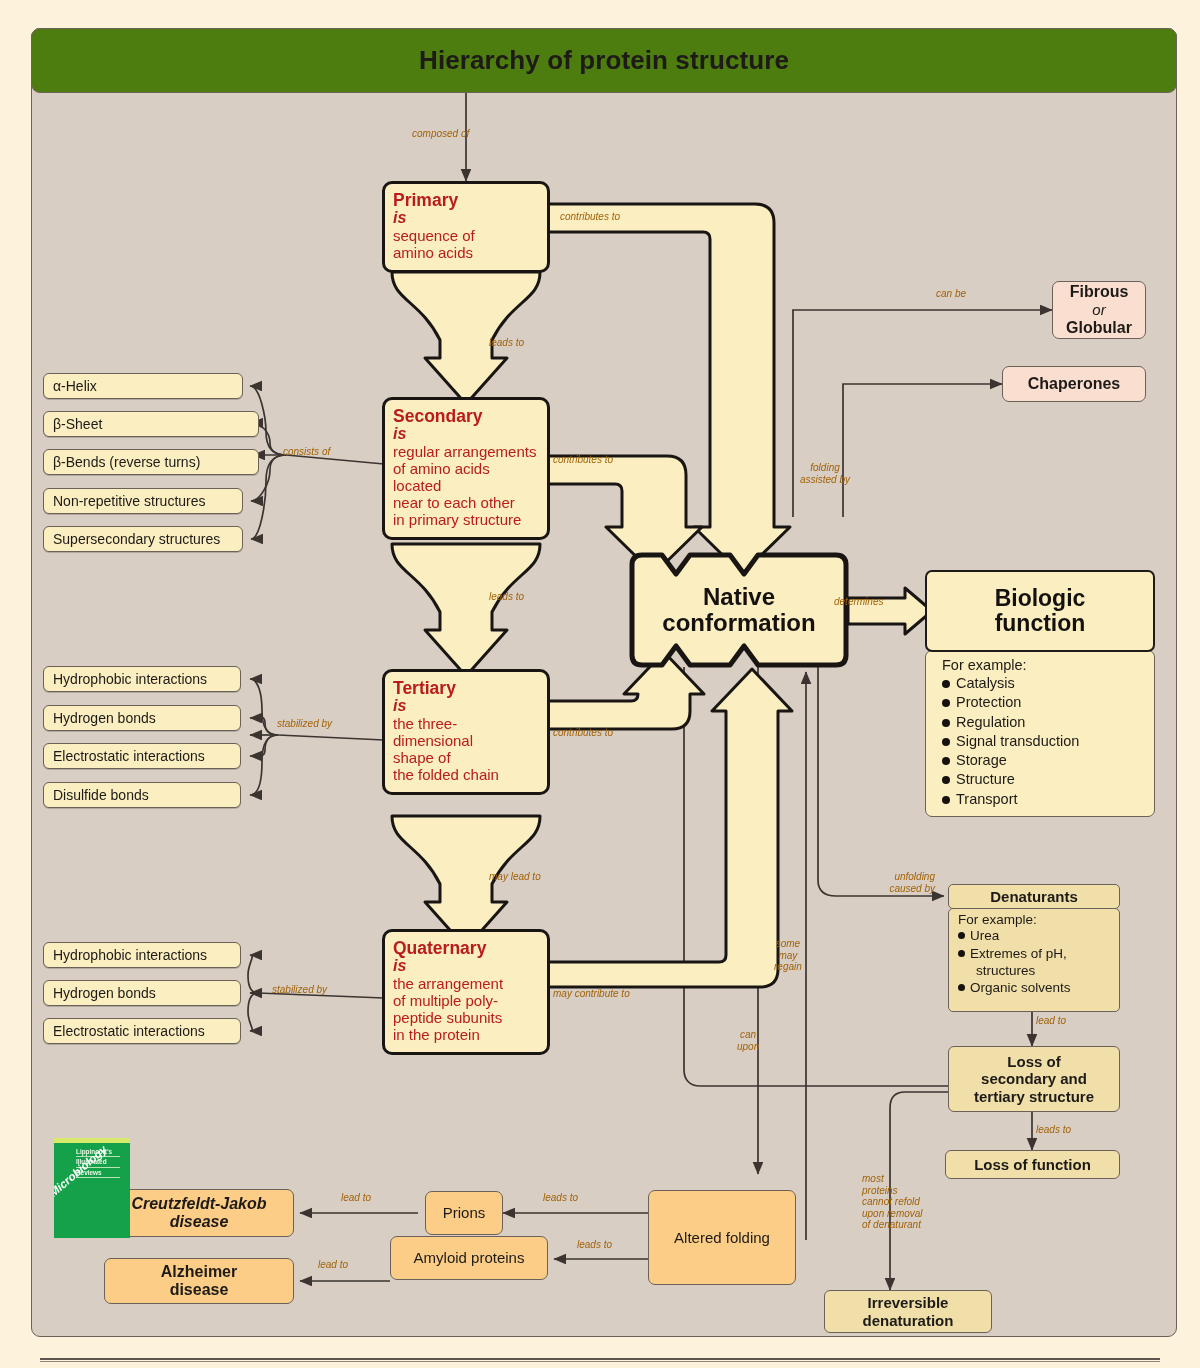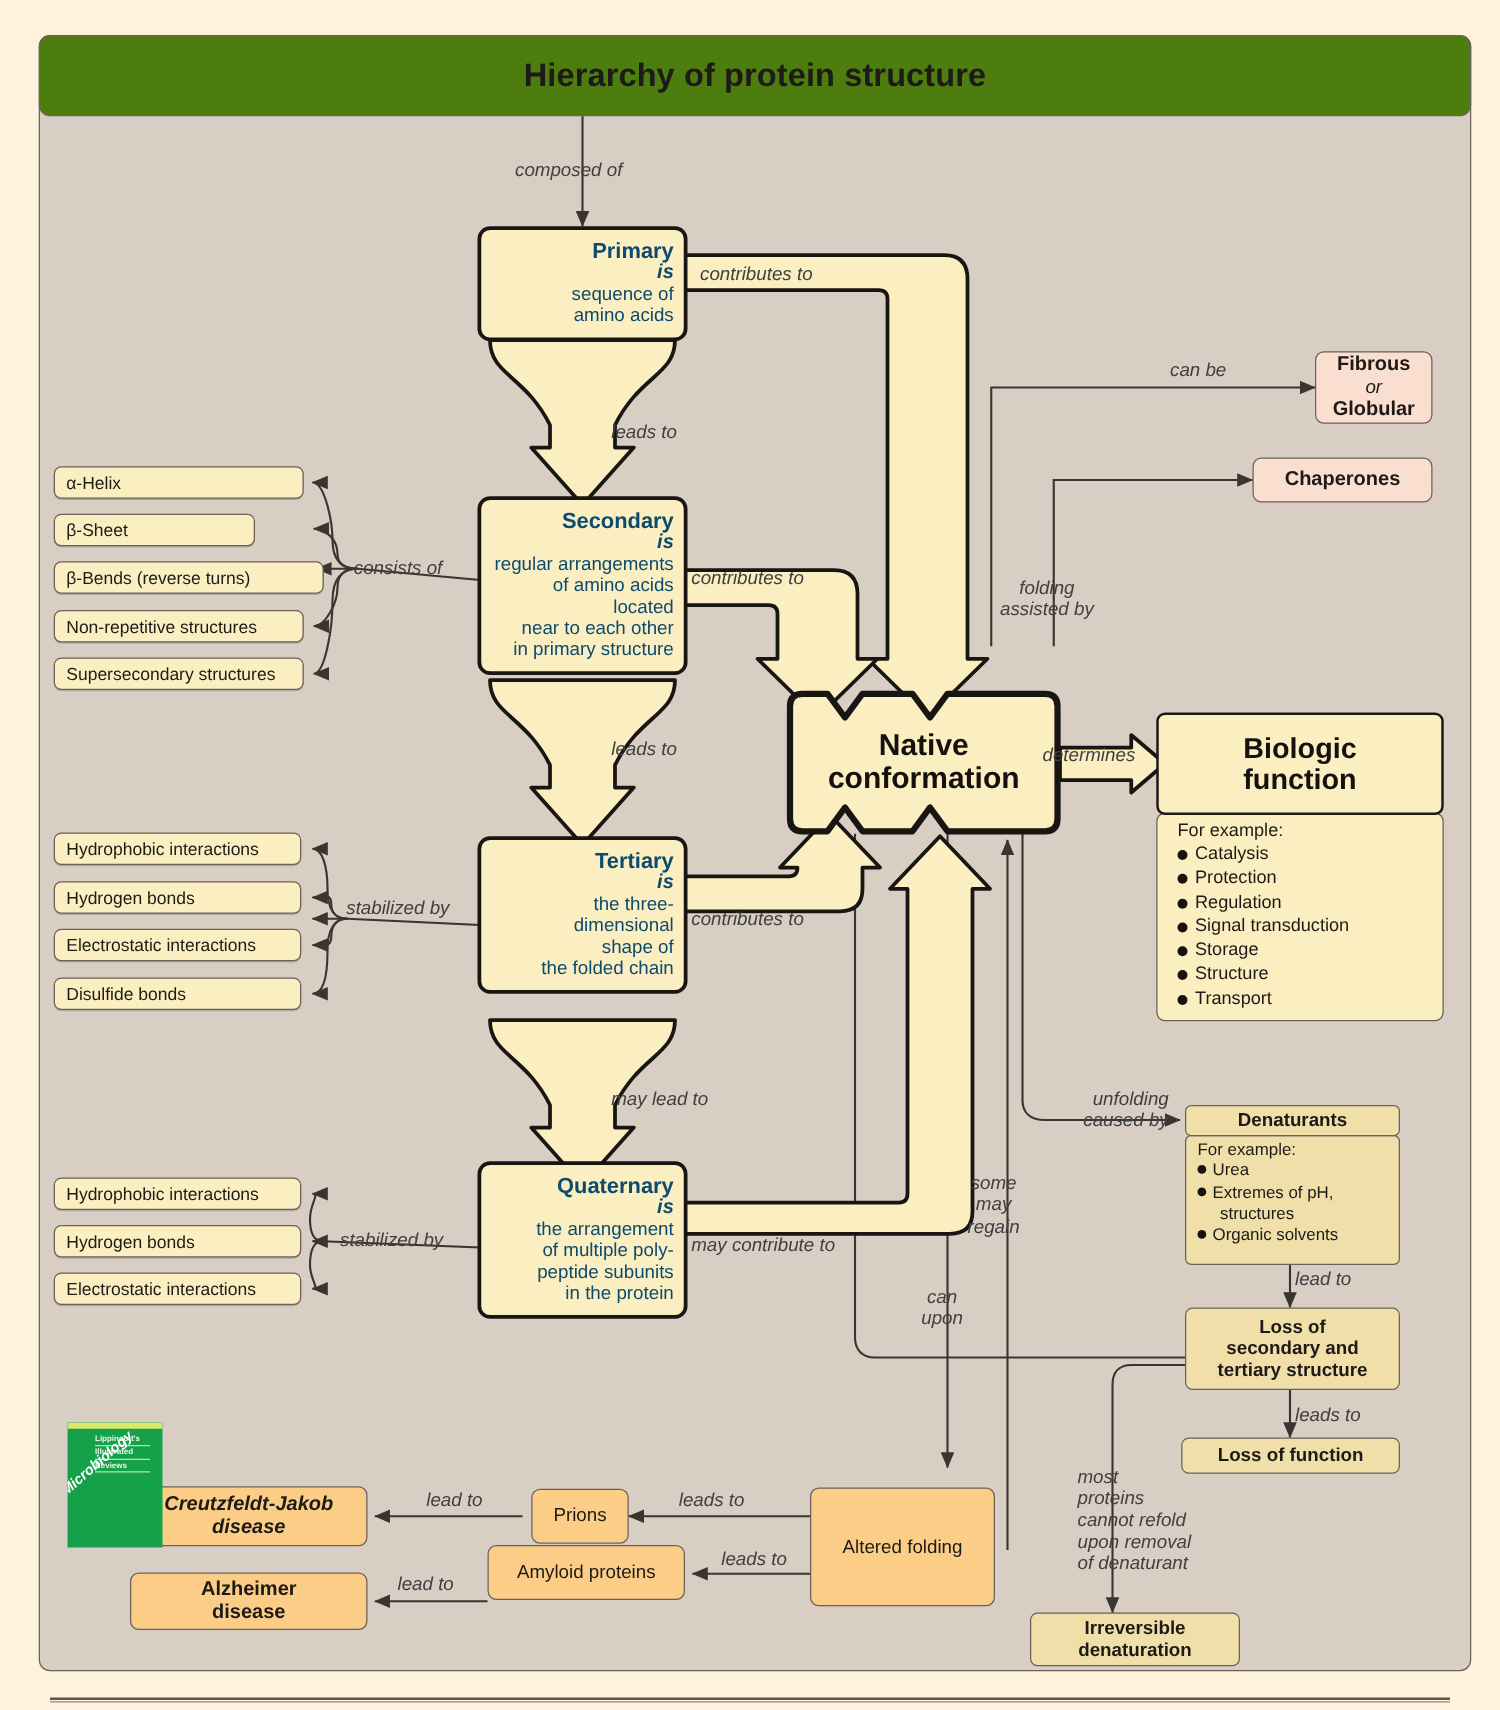--- a/index.html
+++ b/index.html
@@ -68,22 +68,22 @@
   .node {
     position: absolute;
     z-index: 4;
   }
   .node .card {
     position: relative;
     background: #fbeec0;
     border: 3px solid #191512;
     border-radius: 10px;
     padding: 7px 8px 8px;
-    text-align: right;
-    color: #0c4a6e;
+    text-align: left;
+    color: #b91c1c;
   }
   .node .nm { font-size: 17.5px; font-weight: bold; line-height: 1.1; }
   .node .is { font-size: 16px; font-weight: bold; font-style: italic; line-height: 1.05;}
   .node .dsc { font-size: 15px; line-height: 1.13; margin-top: 1px; }
 
   
   #native {
     position: absolute;
     left: 632px; top: 555px;
     width: 214px; height: 110px;
@@ -176,22 +176,22 @@
     display: flex; align-items: center; justify-content: center;
     text-align: center; font-weight: bold; font-size: 16px; color: #1d1a17;
     line-height: 1.14;
   }
   .pink .or { font-weight: normal; font-style: italic; font-size: 15px; }
 
   
   .lbl {
     position: absolute;
     font-style: italic;
-    font-size: 15px;
-    color: #404040;
+    font-size: 10px;
+    color: #a16207;
     line-height: 1.15;
     white-space: pre;
     z-index: 7;
   }
   .lbl.c { text-align: center; }
 
   
   #logo {
     position: absolute; left: 54px; top: 1138px;
     width: 76px; height: 100px;
@@ -415,21 +415,21 @@
       </div>
     <div class="bul">
         <span class="d"></span>
         <span>Transport</span>
       </div>
   </div>
 
   <div class="list-item" style="left:43px; top:373px; width:200px;">
       <span>α-Helix</span>
     </div>
-  <div class="list-item" style="left:43px; top:411px; width:161px;">
+  <div class="list-item" style="left:43px; top:411px; width:216px;">
       <span>β-Sheet</span>
     </div>
   <div class="list-item" style="left:43px; top:449px; width:216px;">
       <span>β-Bends (reverse turns)</span>
     </div>
   <div class="list-item" style="left:43px; top:488px; width:200px;">
       <span>Non-repetitive structures</span>
     </div>
   <div class="list-item" style="left:43px; top:526px; width:200px;">
       <span>Supersecondary structures</span>

